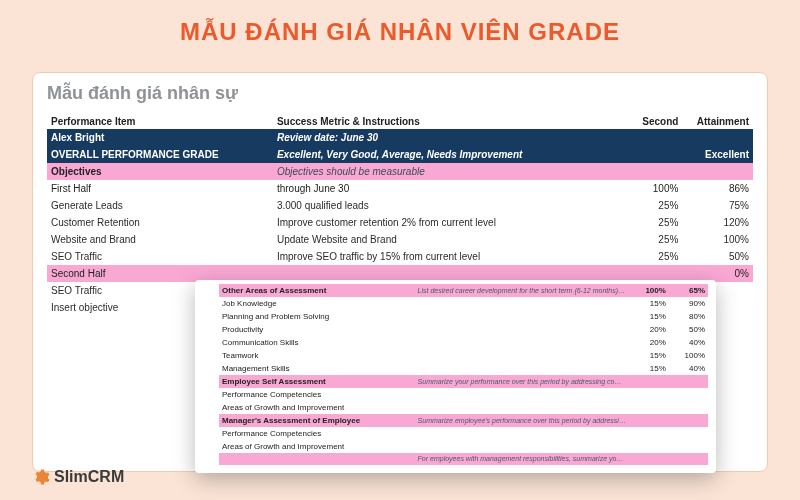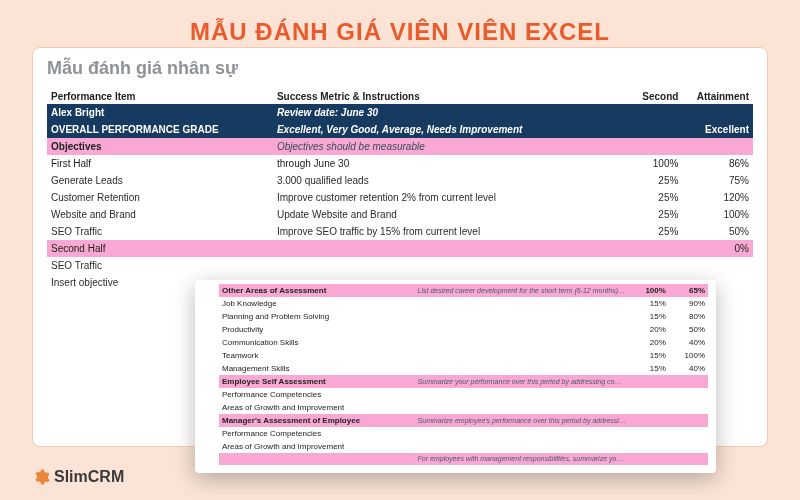--- a/index.html
+++ b/index.html
@@ -15,21 +15,21 @@
     text-align: center;
     padding: 18px 0 14px 0;
     font-size: 24px;
     font-weight: 800;
     color: #eb5a2b;
     letter-spacing: 1px;
   }
   .card {
     position: absolute;
     left: 32px;
-    top: 47px;
+    top: 72px;
     width: 736px;
     height: 400px;
     background: #fff;
     border: 1px solid #f5c9b1;
     border-radius: 8px;
     padding: 10px 14px;
     font-size: 10px;
     color: #222;
     overflow: hidden;
   }
@@ -91,21 +91,21 @@
   }
   .gear {
     width: 18px; height: 18px;
     display: inline-block;
     color: #e9863a;
   }
 </style>
 </head>
 <body>
 
-<div class="hero">MẪU ĐÁNH GIÁ VIÊN VIÊN EXCEL</div>
+<div class="hero">MẪU ĐÁNH GIÁ NHÂN VIÊN GRADE</div>
 
 <div class="card">
   <h2>Mẫu đánh giá nhân sự</h2>
 
   <table>
     <colgroup>
       <col class="col-item">
         <col class="col-metric">
         <col class="col-w">
         <col class="col-a">

